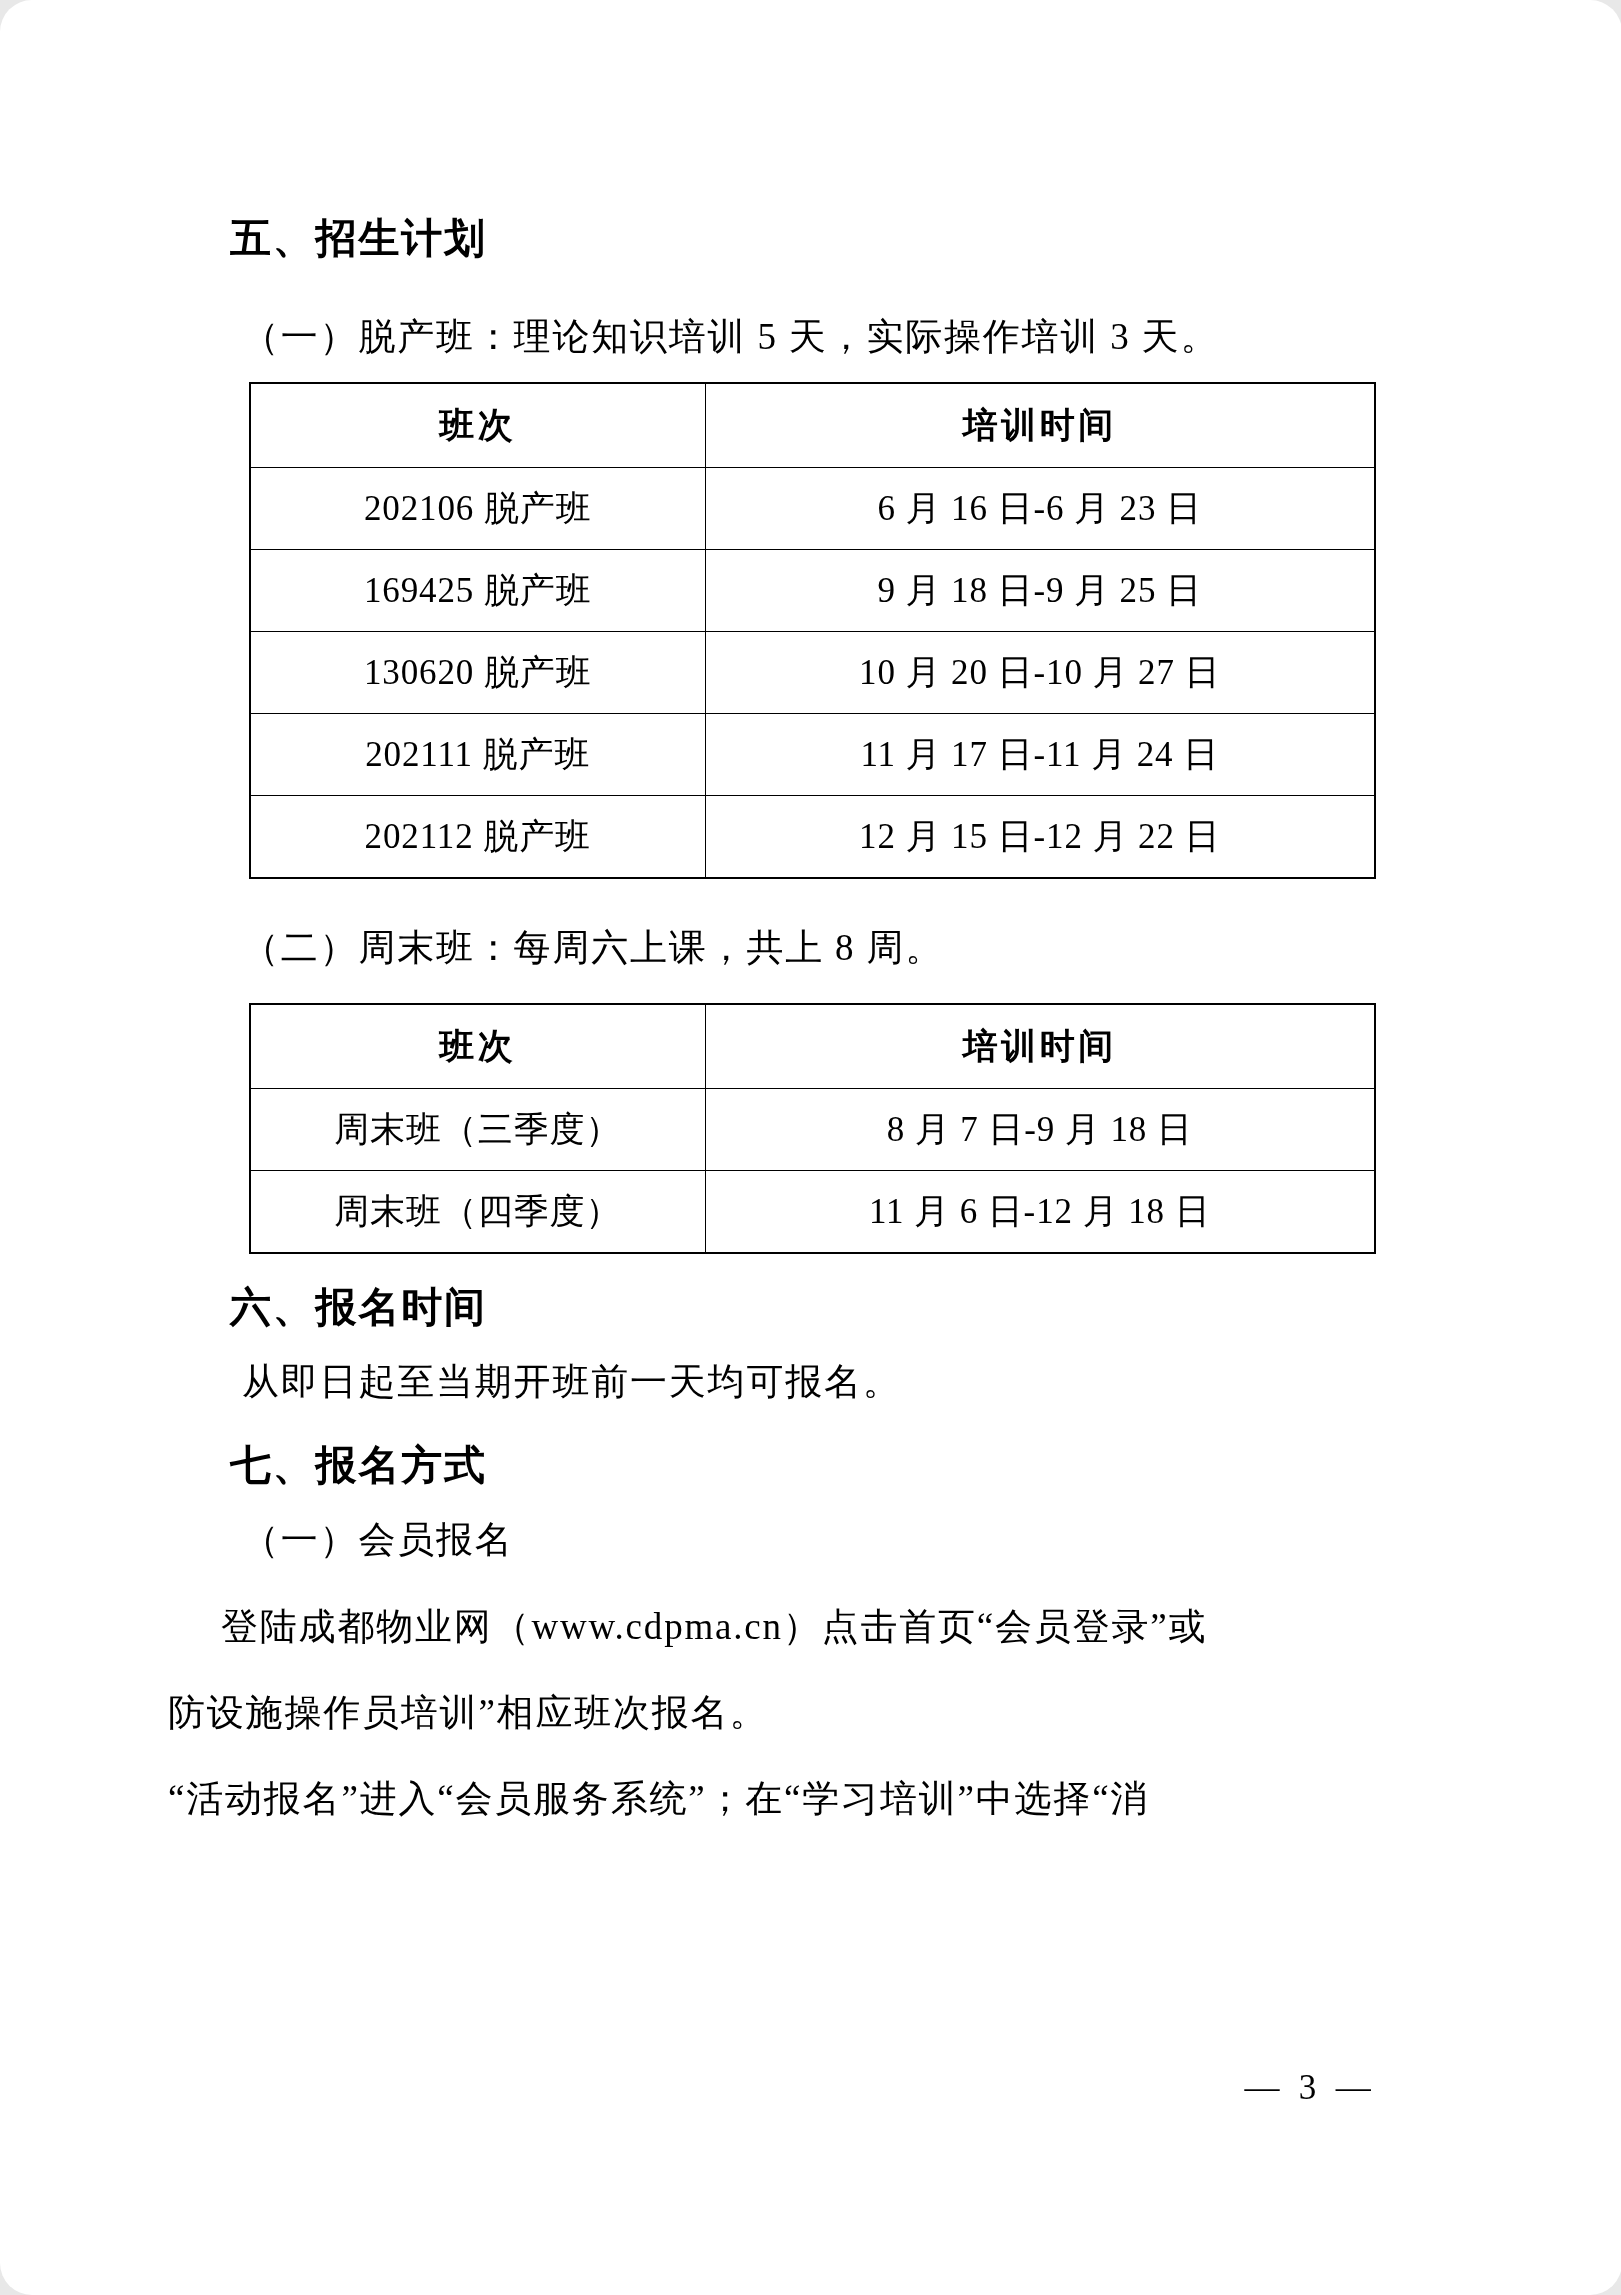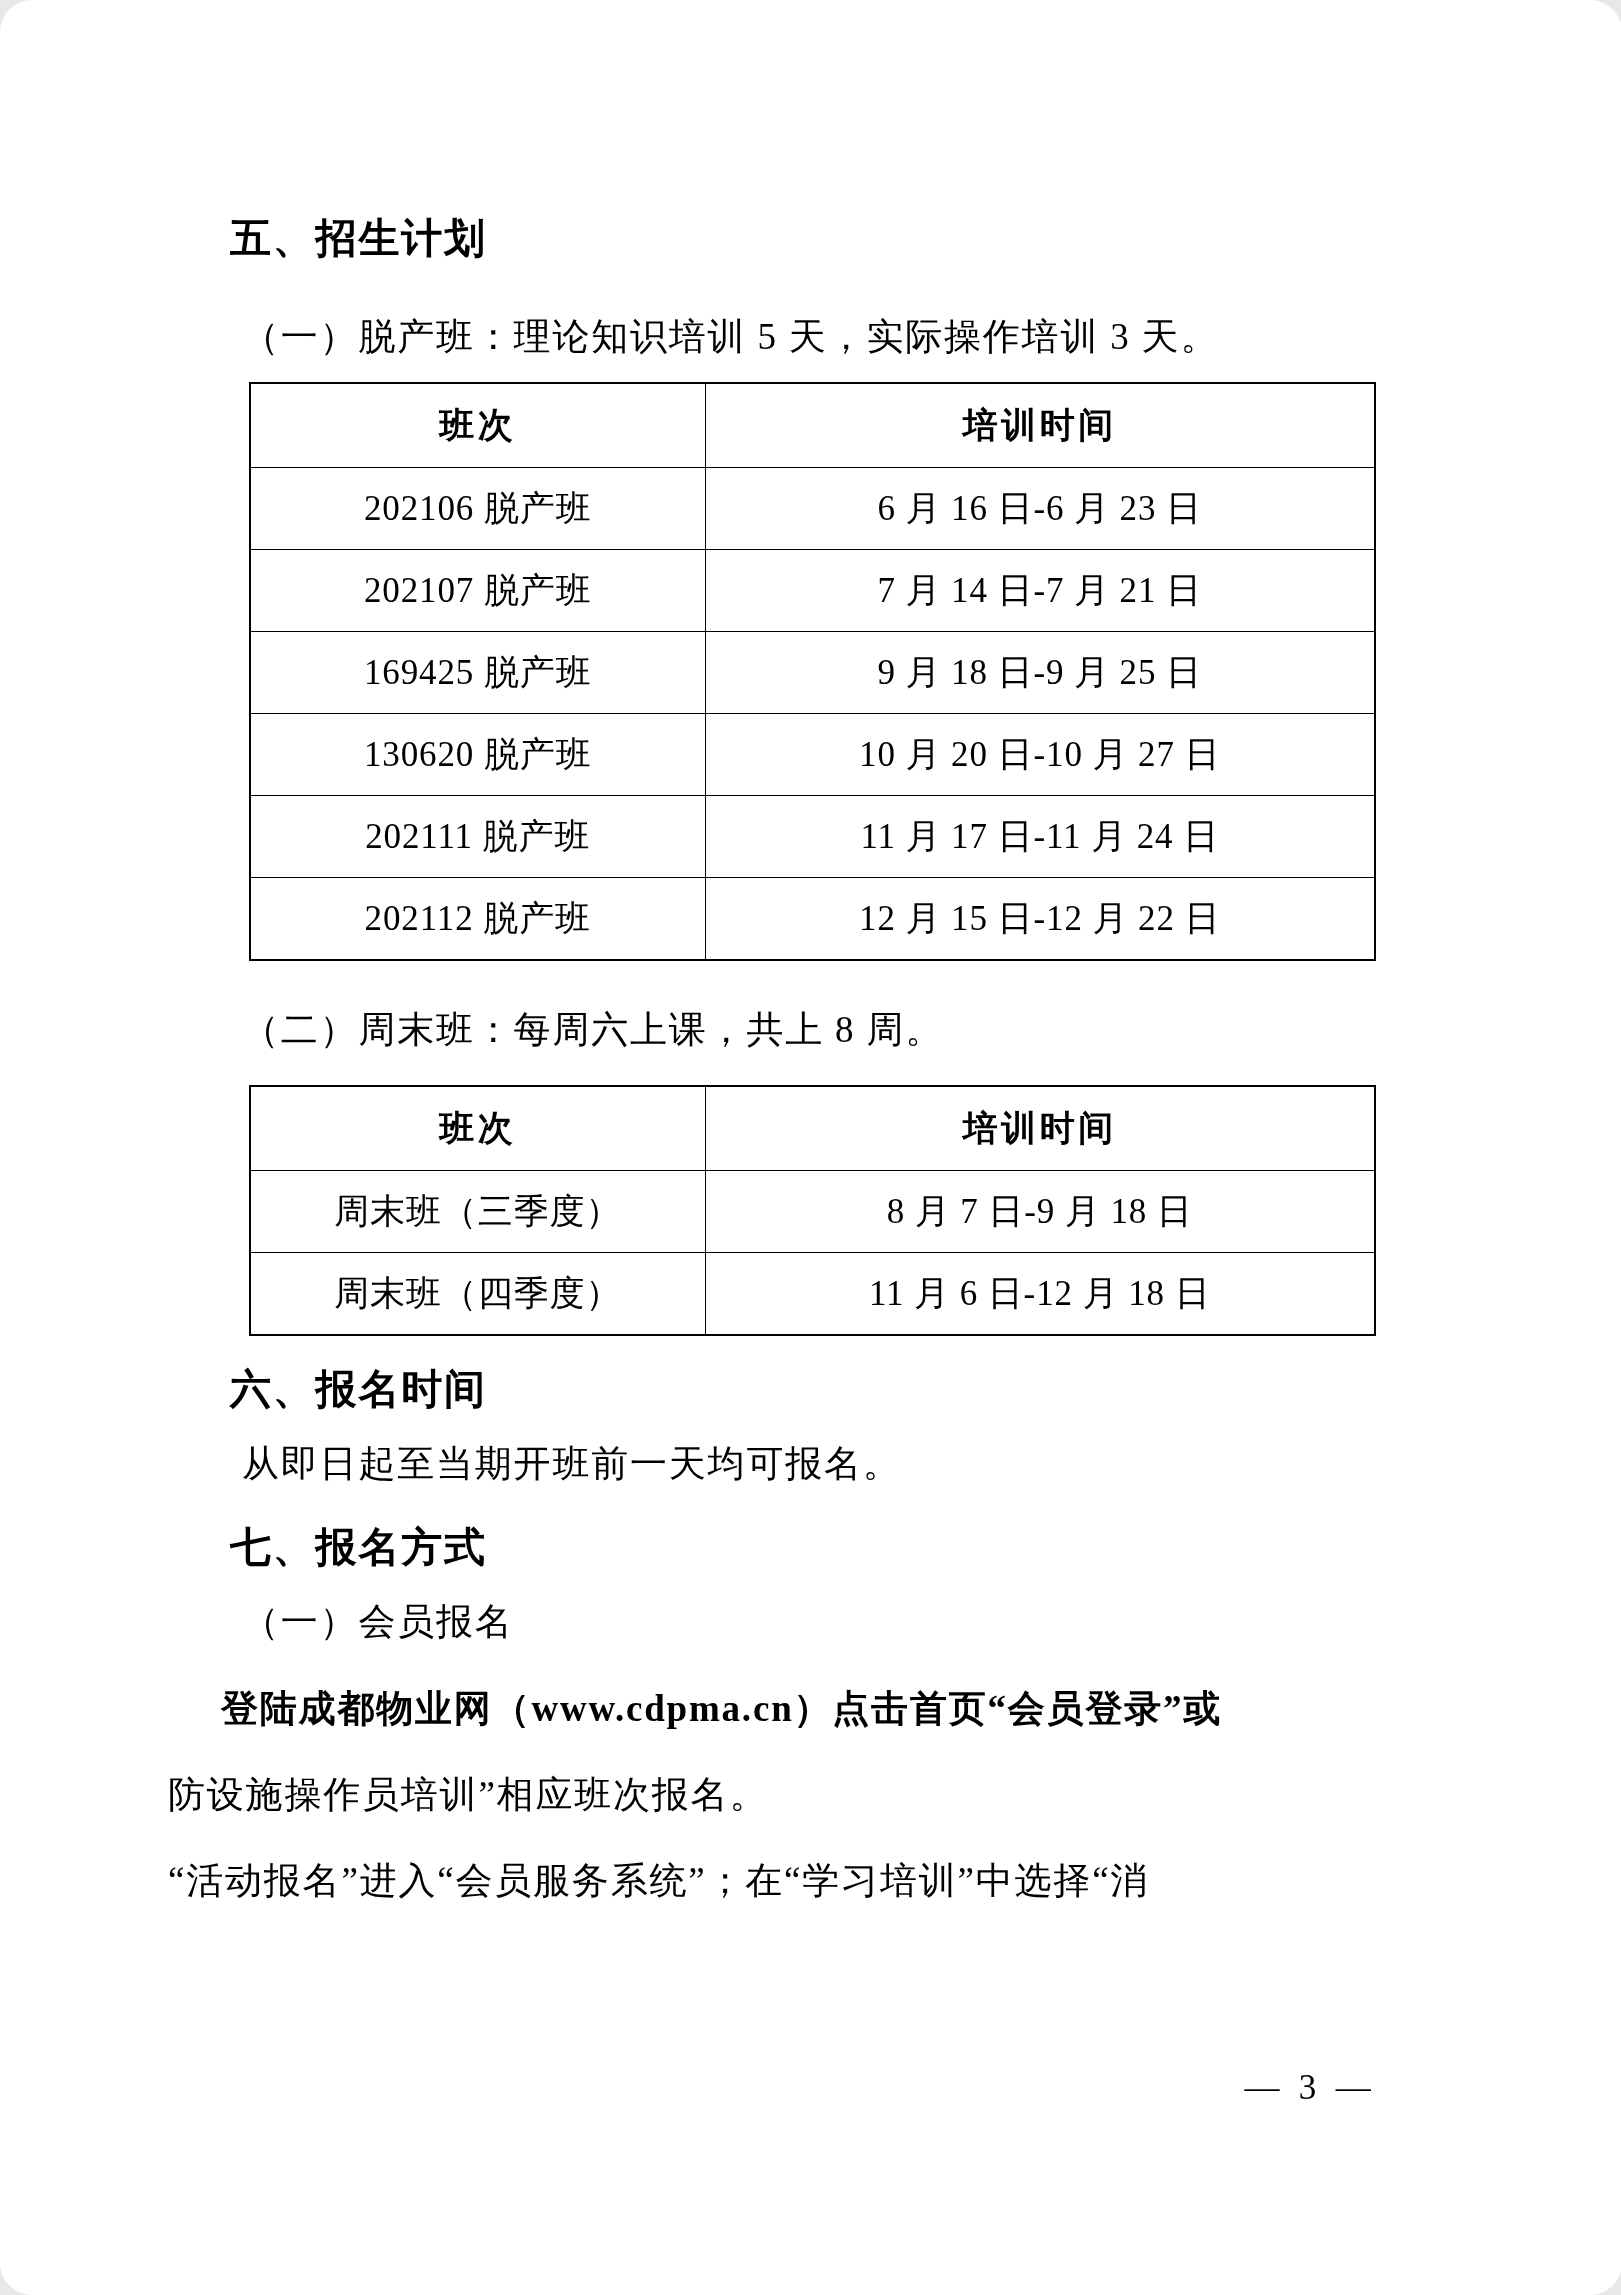--- a/index.html
+++ b/index.html
@@ -43,21 +43,21 @@
   .p-after-h5      { margin-top: 49px; }
   .tbl-1           { margin-top: 22px; }
   .p-weekend       { margin-top: 46px; }
   .tbl-2           { margin-top: 32px; }
   .h-six           { margin-top: 26.5px; }
   .p-signup-time   { margin-top: 25px; }
   .h-seven         { margin-top: 34px; }
   .p-member-sub    { margin-top: 25px; }
   .member-body     { margin-top: 21px; }
   .member-body .body-line { line-height: 86px; }
-  .member-body .first-line { text-indent: 53px; font-weight: bold; }
+  .member-body .first-line { text-indent: 53px; }
 
   table.sched {
     border-collapse: collapse;
     table-layout: fixed;
     width: 1125px;
     margin-left: 81px;
     border: 2.6px solid #000;
     padding-left: 29px;
   }
   table.sched col.c1 { width: 455px; }
@@ -110,24 +110,20 @@
           <th>班次</th>
           <th>培训时间</th>
         </tr>
       </thead>
       <tbody>
         <tr>
           <td>202106 脱产班</td>
           <td>6 月 16 日-6 月 23 日</td>
         </tr>
         <tr>
-          <td>202107 脱产班</td>
-          <td>7 月 14 日-7 月 21 日</td>
-        </tr>
-        <tr>
           <td>169425 脱产班</td>
           <td>9 月 18 日-9 月 25 日</td>
         </tr>
         <tr>
           <td>130620 脱产班</td>
           <td>10 月 20 日-10 月 27 日</td>
         </tr>
         <tr>
           <td>202111 脱产班</td>
           <td>11 月 17 日-11 月 24 日</td>

